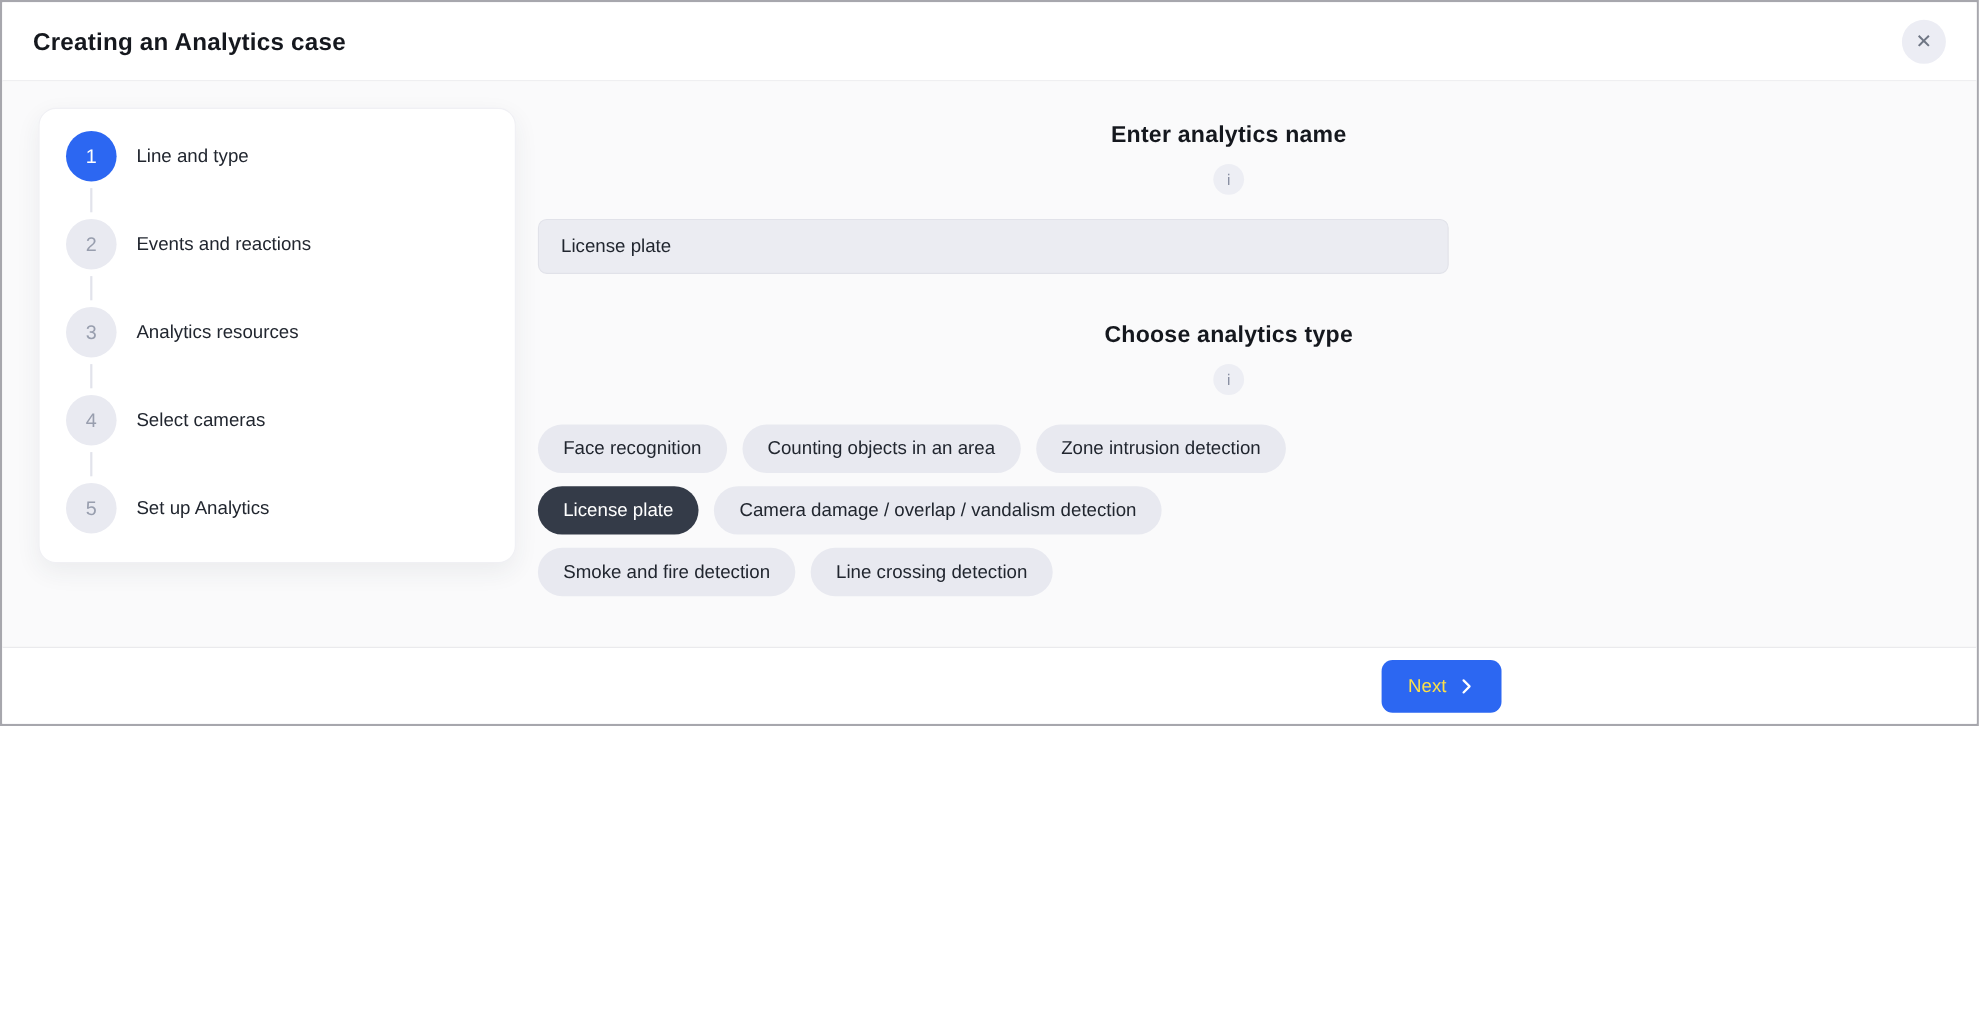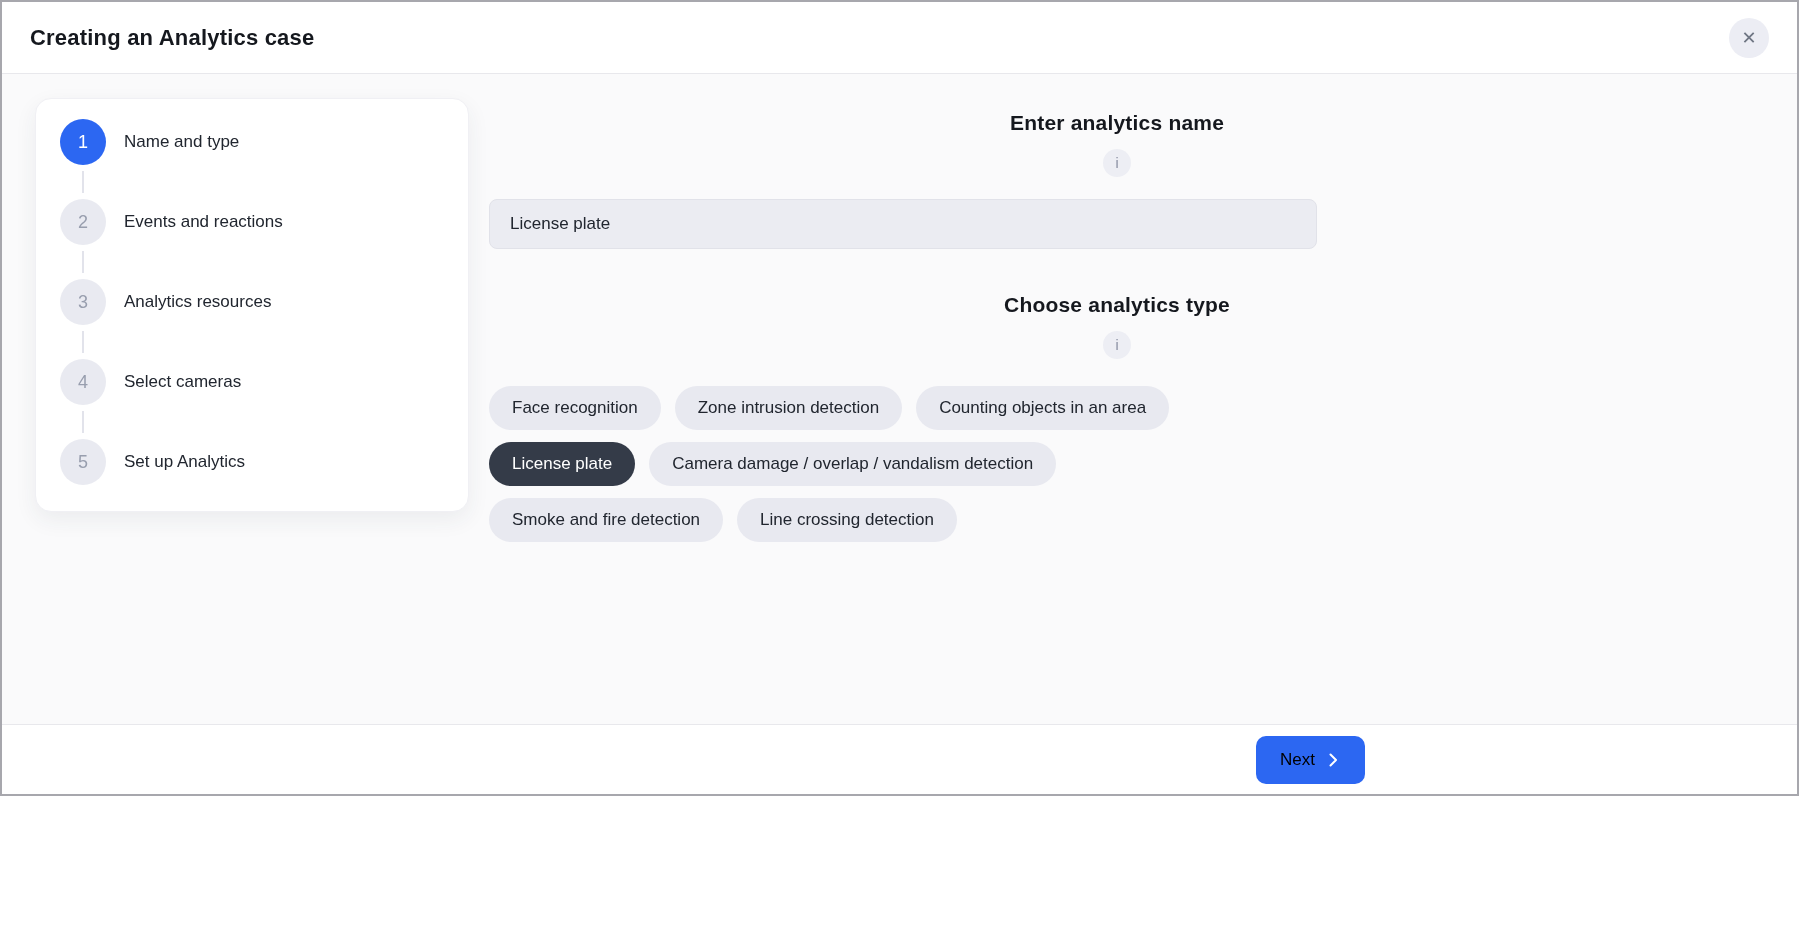--- a/index.html
+++ b/index.html
@@ -3,21 +3,21 @@
 <meta charset="utf-8">
 <style>
   * { margin: 0; padding: 0; box-sizing: border-box; }
   html, body { width: 1799px; height: 934px; }
   body {
     font-family: "Liberation Sans", sans-serif;
     color: #1d222b;
     background: #ffffff;
   }
   .screen {
-    width: 1799px; height: 796px;
+    width: 1799px; height: 660px;
     border: 2px solid #a7a7ad;
     background: #ffffff;
     display: flex; flex-direction: column;
     overflow: hidden;
   }
   
   .hdr {
     height: 72px; flex: 0 0 72px;
     background: #ffffff;
     border-bottom: 1px solid #e8e8ec;
@@ -115,21 +115,21 @@
     height: 70px; flex: 0 0 70px;
     background: #ffffff;
     border-top: 1px solid #e8e8ec;
     display: flex; align-items: center;
     padding-right: 432px;
   }
   .next-btn {
     margin-left: auto;
     height: 48px; min-width: 109px;
     background: var(--accent, #2c67f2);
-    color: #000000;
+    color: #fde047;
     border: none; border-radius: 10px;
     display: inline-flex; align-items: center; justify-content: center;
     gap: 10px; padding: 0 18px;
     font-size: 17px; font-weight: 500;
     font-family: "Liberation Sans", sans-serif;
     cursor: pointer;
   }
   .next-btn svg { display: block; }
 </style>
 </head>
@@ -143,21 +143,21 @@
       <span>✕</span>
     </button>
   </div>
 
   <div class="body">
 
     <div class="step-card">
 
       <div class="step-item active">
         <div class="step-circle">1</div>
-        <div class="step-label">Name and type</div>
+        <div class="step-label">Line and type</div>
       </div>
       <div class="step-connector"></div>
 
       <div class="step-item">
         <div class="step-circle">2</div>
         <div class="step-label">Events and reactions</div>
       </div>
       <div class="step-connector"></div>
 
       <div class="step-item">
@@ -189,22 +189,22 @@
       <input class="name-input" type="text" value="License plate" style="">
 
       <div class="section-heading-row type-heading-row">
         <div class="section-heading">Choose analytics type</div>
         <span class="info-badge">i</span>
       </div>
 
       <div class="chips-wrap">
         <div class="chips-row">
           <button class="chip">Face recognition</button>
+          <button class="chip">Counting objects in an area</button>
           <button class="chip">Zone intrusion detection</button>
-          <button class="chip">Counting objects in an area</button>
         </div>
         <div class="chips-row">
           <button class="chip selected">License plate</button>
           <button class="chip">Camera damage / overlap / vandalism detection</button>
         </div>
         <div class="chips-row">
           <button class="chip">Smoke and fire detection</button>
           <button class="chip">Line crossing detection</button>
         </div>
       </div>

